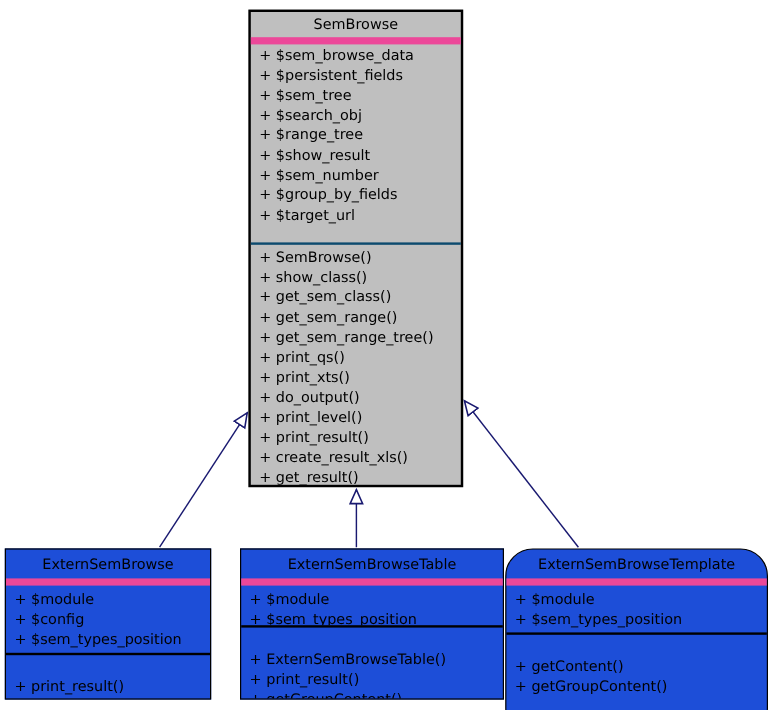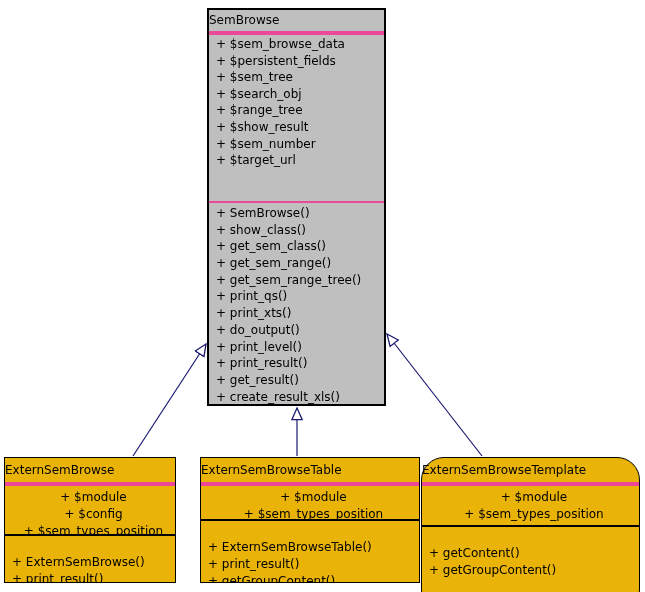--- a/index.html
+++ b/index.html
@@ -14,51 +14,51 @@
     overflow: hidden;
   }
   .arrow-layer {
     position: absolute;
     left: 0; top: 0;
     width: 645px; height: 592px;
   }
   .class-box {
     position: absolute;
     box-sizing: border-box;
-    background: #eab308;
+    background: #1d4ed8;
     border: 1px solid #000000;
     display: flex;
     flex-direction: column;
   }
   .class-box.root {
     background: #bfbfbf;
     border-width: 2px;
   }
   .class-title {
     flex: 0 0 auto;
-    border-bottom: 4px solid #ec4899;
+    text-align: center;
+    border-bottom: 6px solid #ec4899;
     white-space: nowrap;
     overflow: hidden;
   }
   .root .class-title { height: 21px; line-height: 21px; }
   .derived .class-title { height: 24px; line-height: 24px; }
   .compartment { overflow: hidden; }
   .member { padding-left: 7px; white-space: nowrap; }
   .root .fields {
     height: 166px;
     padding-top: 1px;
-    border-bottom: 2px solid #ec4899;
+    border-bottom: 2px solid #0c4a6e;
   }
   .root .fields .member { line-height: 16.6px; }
   .root .methods { flex: 1 1 auto; padding-top: 2px; }
   .root .methods .member { line-height: 16.7px; }
   .derived .fields {
     padding: 3px 0 2px 0;
     border-bottom: 2px solid #000000;
-    text-align: center;
   }
   .derived .methods { flex: 1 1 auto; padding-top: 18px; }
   .derived .member { line-height: 17px; }
 </style>
 </head>
 <body>
 
 <div class="canvas">
 
   <svg class="arrow-layer" width="645" height="592" viewBox="0 0 645 592" xmlns="http://www.w3.org/2000/svg">
@@ -75,47 +75,47 @@
   <div class="class-box root" style="left:207px; top:8px; width:179px; height:398px;">
     <div class="class-title">SemBrowse</div>
     <div class="compartment fields">
         <div class="member">+ $sem_browse_data</div>
         <div class="member">+ $persistent_fields</div>
         <div class="member">+ $sem_tree</div>
         <div class="member">+ $search_obj</div>
         <div class="member">+ $range_tree</div>
         <div class="member">+ $show_result</div>
         <div class="member">+ $sem_number</div>
+        <div class="member">+ $group_by_fields</div>
         <div class="member">+ $target_url</div>
       </div>
     <div class="compartment methods">
         <div class="member">+ SemBrowse()</div>
         <div class="member">+ show_class()</div>
         <div class="member">+ get_sem_class()</div>
         <div class="member">+ get_sem_range()</div>
         <div class="member">+ get_sem_range_tree()</div>
         <div class="member">+ print_qs()</div>
         <div class="member">+ print_xts()</div>
         <div class="member">+ do_output()</div>
         <div class="member">+ print_level()</div>
         <div class="member">+ print_result()</div>
+        <div class="member">+ create_result_xls()</div>
         <div class="member">+ get_result()</div>
-        <div class="member">+ create_result_xls()</div>
       </div>
   </div>
 
   <div class="class-box derived" style="left:4px; top:457px; width:172px; height:126px;">
     <div class="class-title">ExternSemBrowse</div>
     <div class="compartment fields">
         <div class="member">+ $module</div>
         <div class="member">+ $config</div>
         <div class="member">+ $sem_types_position</div>
       </div>
     <div class="compartment methods">
-        <div class="member">+ ExternSemBrowse()</div>
         <div class="member">+ print_result()</div>
       </div>
   </div>
 
   <div class="class-box derived" style="left:200px; top:457px; width:220px; height:126px;">
     <div class="class-title">ExternSemBrowseTable</div>
     <div class="compartment fields">
         <div class="member">+ $module</div>
         <div class="member">+ $sem_types_position</div>
       </div>

